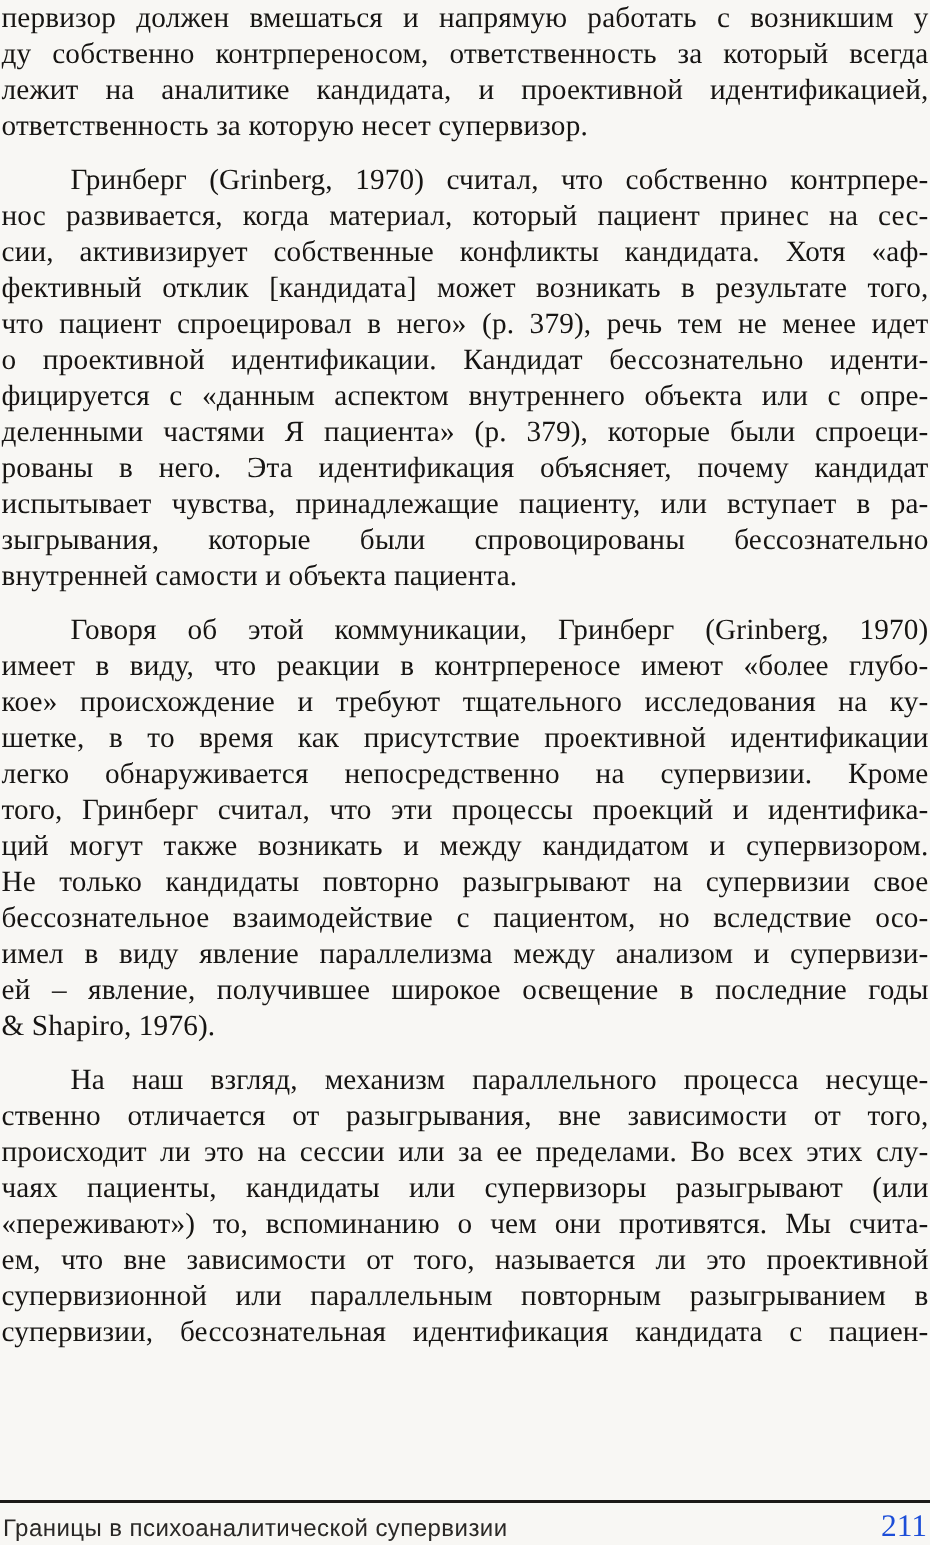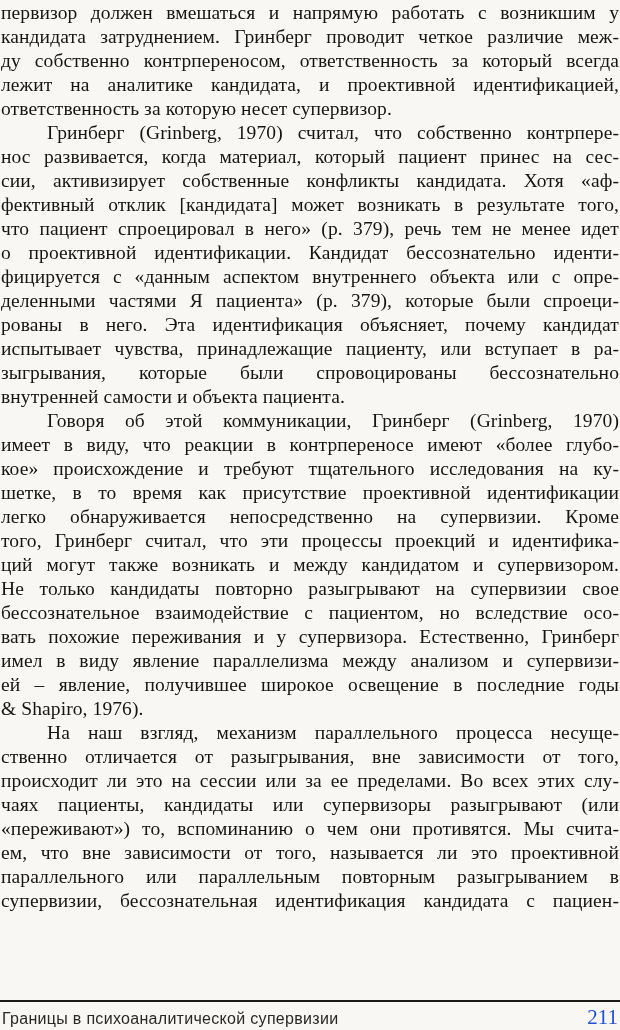--- a/index.html
+++ b/index.html
@@ -36,20 +36,21 @@
     overflow: hidden;
     white-space: normal;
     letter-spacing: 0.1px;
   }
   .line.para-end {
     text-align: left;
     text-align-last: left;
   }
   .line.para-start {
     text-indent: 46px;
+    margin-top: 12px;
   }
   .footer {
     position: absolute;
     top: 1000px;
     left: 0;
     width: 620px;
     border-top: 2px solid #1c1a18;
     display: flex;
     justify-content: space-between;
     align-items: baseline;
@@ -69,21 +70,20 @@
   }
 </style>
 </head>
 <body>
 
 <div class="page">
 
   <div class="text-block">
 
   <div class="line">первизор должен вмешаться и напрямую работать с возникшим у</div>
-      <div class="line">кандидата затруднением. Гринберг проводит четкое различие меж-</div>
       <div class="line">ду собственно контрпереносом, ответственность за который всегда</div>
       <div class="line">лежит на аналитике кандидата, и проективной идентификацией,</div>
       <div class="line para-end">ответственность за которую несет супервизор.</div>
       <div class="line para-start">Гринберг (Grinberg, 1970) считал, что собственно контрпере-</div>
       <div class="line">нос развивается, когда материал, который пациент принес на сес-</div>
       <div class="line">сии, активизирует собственные конфликты кандидата. Хотя «аф-</div>
       <div class="line">фективный отклик [кандидата] может возникать в результате того,</div>
       <div class="line">что пациент спроецировал в него» (p. 379), речь тем не менее идет</div>
       <div class="line">о проективной идентификации. Кандидат бессознательно иденти-</div>
       <div class="line">фицируется с «данным аспектом внутреннего объекта или с опре-</div>
@@ -94,31 +94,30 @@
       <div class="line para-end">внутренней самости и объекта пациента.</div>
       <div class="line para-start">Говоря об этой коммуникации, Гринберг (Grinberg, 1970)</div>
       <div class="line">имеет в виду, что реакции в контрпереносе имеют «более глубо-</div>
       <div class="line">кое» происхождение и требуют тщательного исследования на ку-</div>
       <div class="line">шетке, в то время как присутствие проективной идентификации</div>
       <div class="line">легко обнаруживается непосредственно на супервизии. Кроме</div>
       <div class="line">того, Гринберг считал, что эти процессы проекций и идентифика-</div>
       <div class="line">ций могут также возникать и между кандидатом и супервизором.</div>
       <div class="line">Не только кандидаты повторно разыгрывают на супервизии свое</div>
       <div class="line">бессознательное взаимодействие с пациентом, но вследствие осо-</div>
-      <div class="line">вать похожие переживания и у супервизора. Естественно, Гринберг</div>
       <div class="line">имел в виду явление параллелизма между анализом и супервизи-</div>
       <div class="line">ей – явление, получившее широкое освещение в последние годы</div>
       <div class="line para-end">&amp; Shapiro, 1976).</div>
       <div class="line para-start">На наш взгляд, механизм параллельного процесса несуще-</div>
       <div class="line">ственно отличается от разыгрывания, вне зависимости от того,</div>
       <div class="line">происходит ли это на сессии или за ее пределами. Во всех этих слу-</div>
       <div class="line">чаях пациенты, кандидаты или супервизоры разыгрывают (или</div>
       <div class="line">«переживают») то, вспоминанию о чем они противятся. Мы счита-</div>
       <div class="line">ем, что вне зависимости от того, называется ли это проективной</div>
-      <div class="line">параллельного или параллельным повторным разыгрыванием в</div>
+      <div class="line">супервизионной или параллельным повторным разыгрыванием в</div>
       <div class="line">супервизии, бессознательная идентификация кандидата с пациен-</div>
     </div>
 
   <div class="footer">
     <span class="footer-title">Границы в психоаналитической супервизии</span>
     <span class="footer-page">211</span>
   </div>
 
 </div>
 

